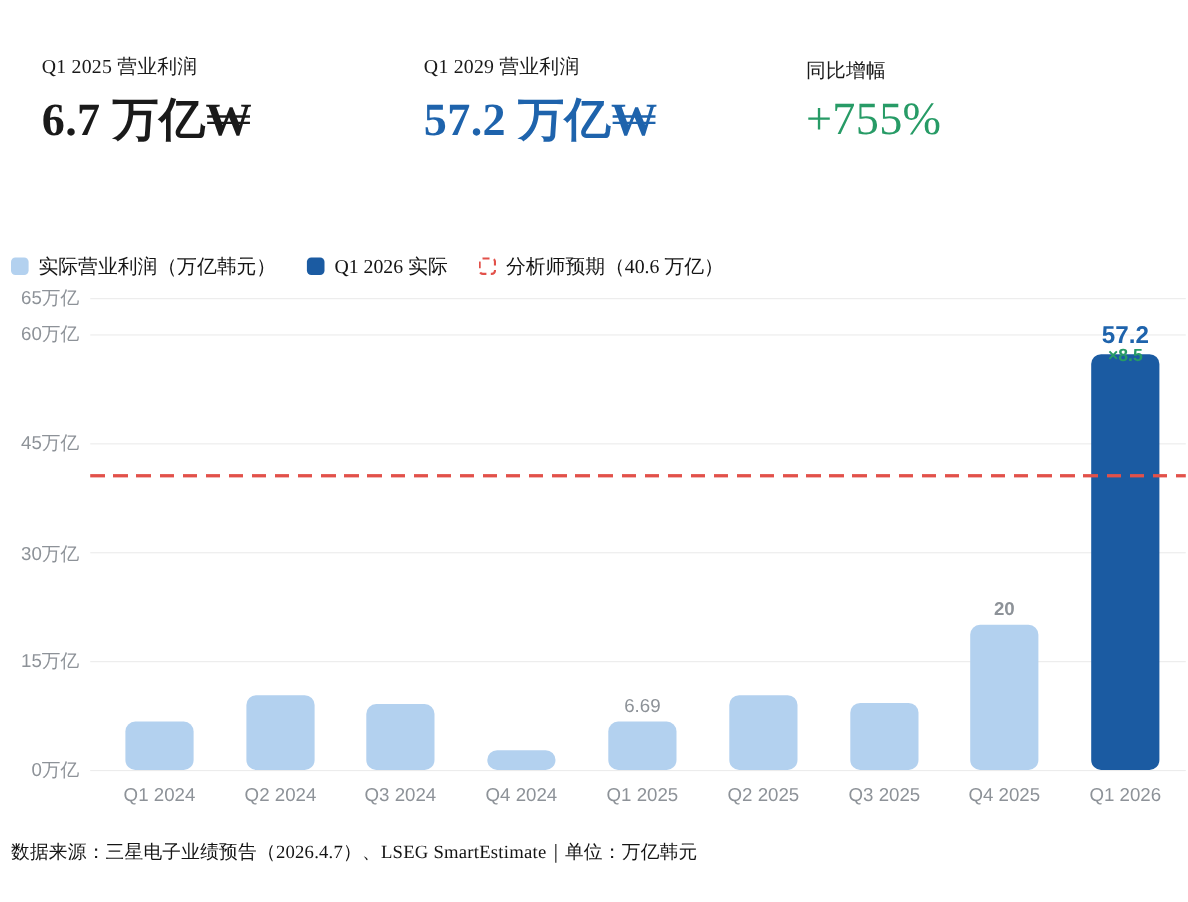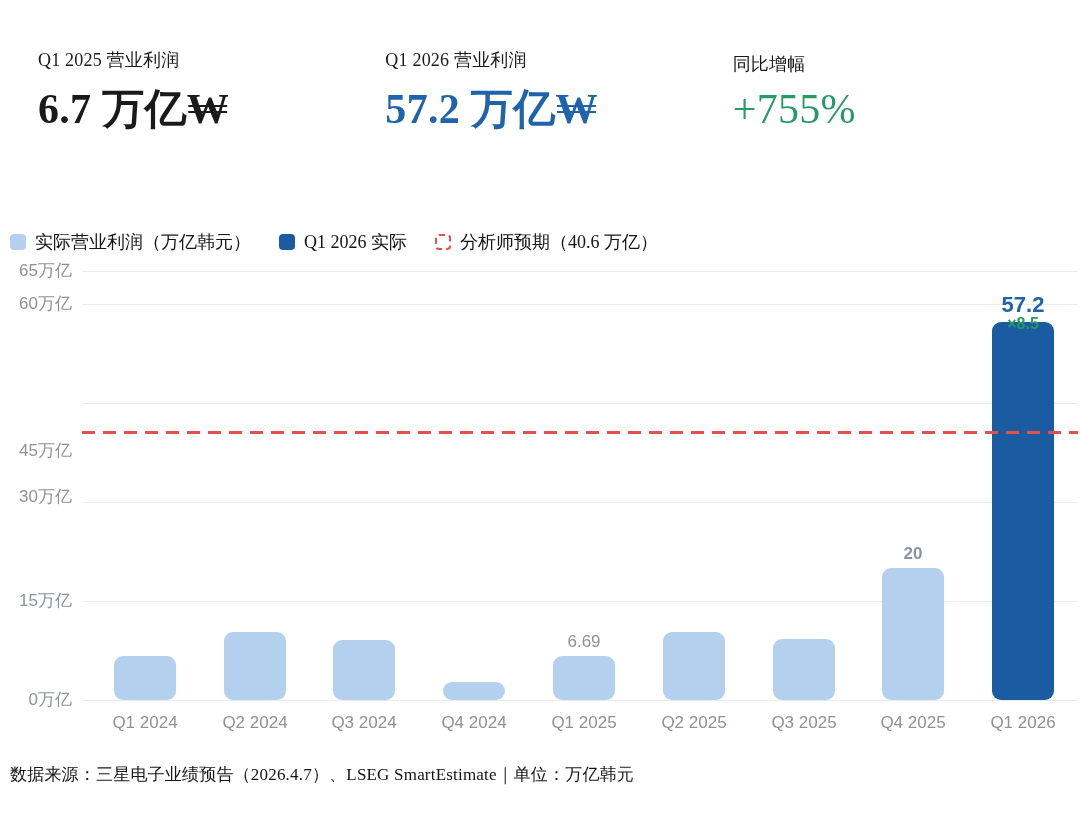--- a/index.html
+++ b/index.html
@@ -132,21 +132,21 @@
 <body>
 
 <div class="page">
 
   <div class="kpi-row">
     <div class="kpi">
       <div class="kpi-label">Q1 2025 营业利润</div>
       <div class="kpi-value" style="color: rgb(26, 26, 26);">6.7 万亿₩</div>
     </div>
     <div class="kpi">
-      <div class="kpi-label">Q1 2026 营业利润</div>
+      <div class="kpi-label">Q1 2029 营业利润</div>
       <div class="kpi-value" style="color: rgb(30, 99, 172);">57.2 万亿₩</div>
     </div>
     <div class="kpi">
       <div class="kpi-label">同比增幅</div>
       <div class="kpi-value regular" style="color: rgb(39, 155, 102);">+755%</div>
     </div>
   </div>
 
   <div class="legend">
     <div class="legend-item">
@@ -162,23 +162,23 @@
       <span class="legend-label">分析师预期（40.6 万亿）</span>
     </div>
   </div>
 
   <div id="chart" class="chart">
       <div class="gridline" style="left: 82px; top: 460px; width: 996px; background: rgb(236, 236, 236);"></div>
       <div class="ytick" style="top: 449px; color: rgb(141, 146, 152);">0万亿</div>
       <div class="gridline" style="left: 82px; top: 361px; width: 996px; background: rgb(236, 236, 236);"></div>
       <div class="ytick" style="top: 350px; color: rgb(141, 146, 152);">15万亿</div>
       <div class="gridline" style="left: 82px; top: 262px; width: 996px; background: rgb(236, 236, 236);"></div>
-      <div class="ytick" style="top: 246px; color: rgb(141, 146, 152); padding-left: 7px;">30万亿</div>
+      <div class="ytick" style="top: 253px; color: rgb(141, 146, 152); padding-left: 7px;">30万亿</div>
       <div class="gridline" style="left: 82px; top: 163px; width: 996px; background: rgb(236, 236, 236);"></div>
-      <div class="ytick" style="top: 152px; color: rgb(141, 146, 152); margin-top: 48px;">45万亿</div>
+      <div class="ytick" style="top: 152px; color: rgb(141, 146, 152);">45万亿</div>
       <div class="gridline" style="left: 82px; top: 64px; width: 996px; background: rgb(236, 236, 236);"></div>
       <div class="ytick" style="top: 53px; color: rgb(141, 146, 152);">60万亿</div>
       <div class="gridline" style="left: 82px; top: 31px; width: 996px; background: rgb(236, 236, 236);"></div>
       <div class="ytick" style="top: 20px; color: rgb(141, 146, 152);">65万亿</div>
       <div class="bar" style="left: 114px; top: 416px; width: 62px; height: 44px; background: rgb(179, 209, 239);"></div>
       <div class="xtick" style="left: 90px; top: 473px; color: rgb(141, 146, 152);">Q1 2024</div>
       <div class="bar" style="left: 224px; top: 392px; width: 62px; height: 68px; background: rgb(179, 209, 239);"></div>
       <div class="xtick" style="left: 200px; top: 473px; color: rgb(141, 146, 152);">Q2 2024</div>
       <div class="bar" style="left: 333px; top: 400px; width: 62px; height: 60px; background: rgb(179, 209, 239);"></div>
       <div class="xtick" style="left: 309px; top: 473px; color: rgb(141, 146, 152);">Q3 2024</div>

